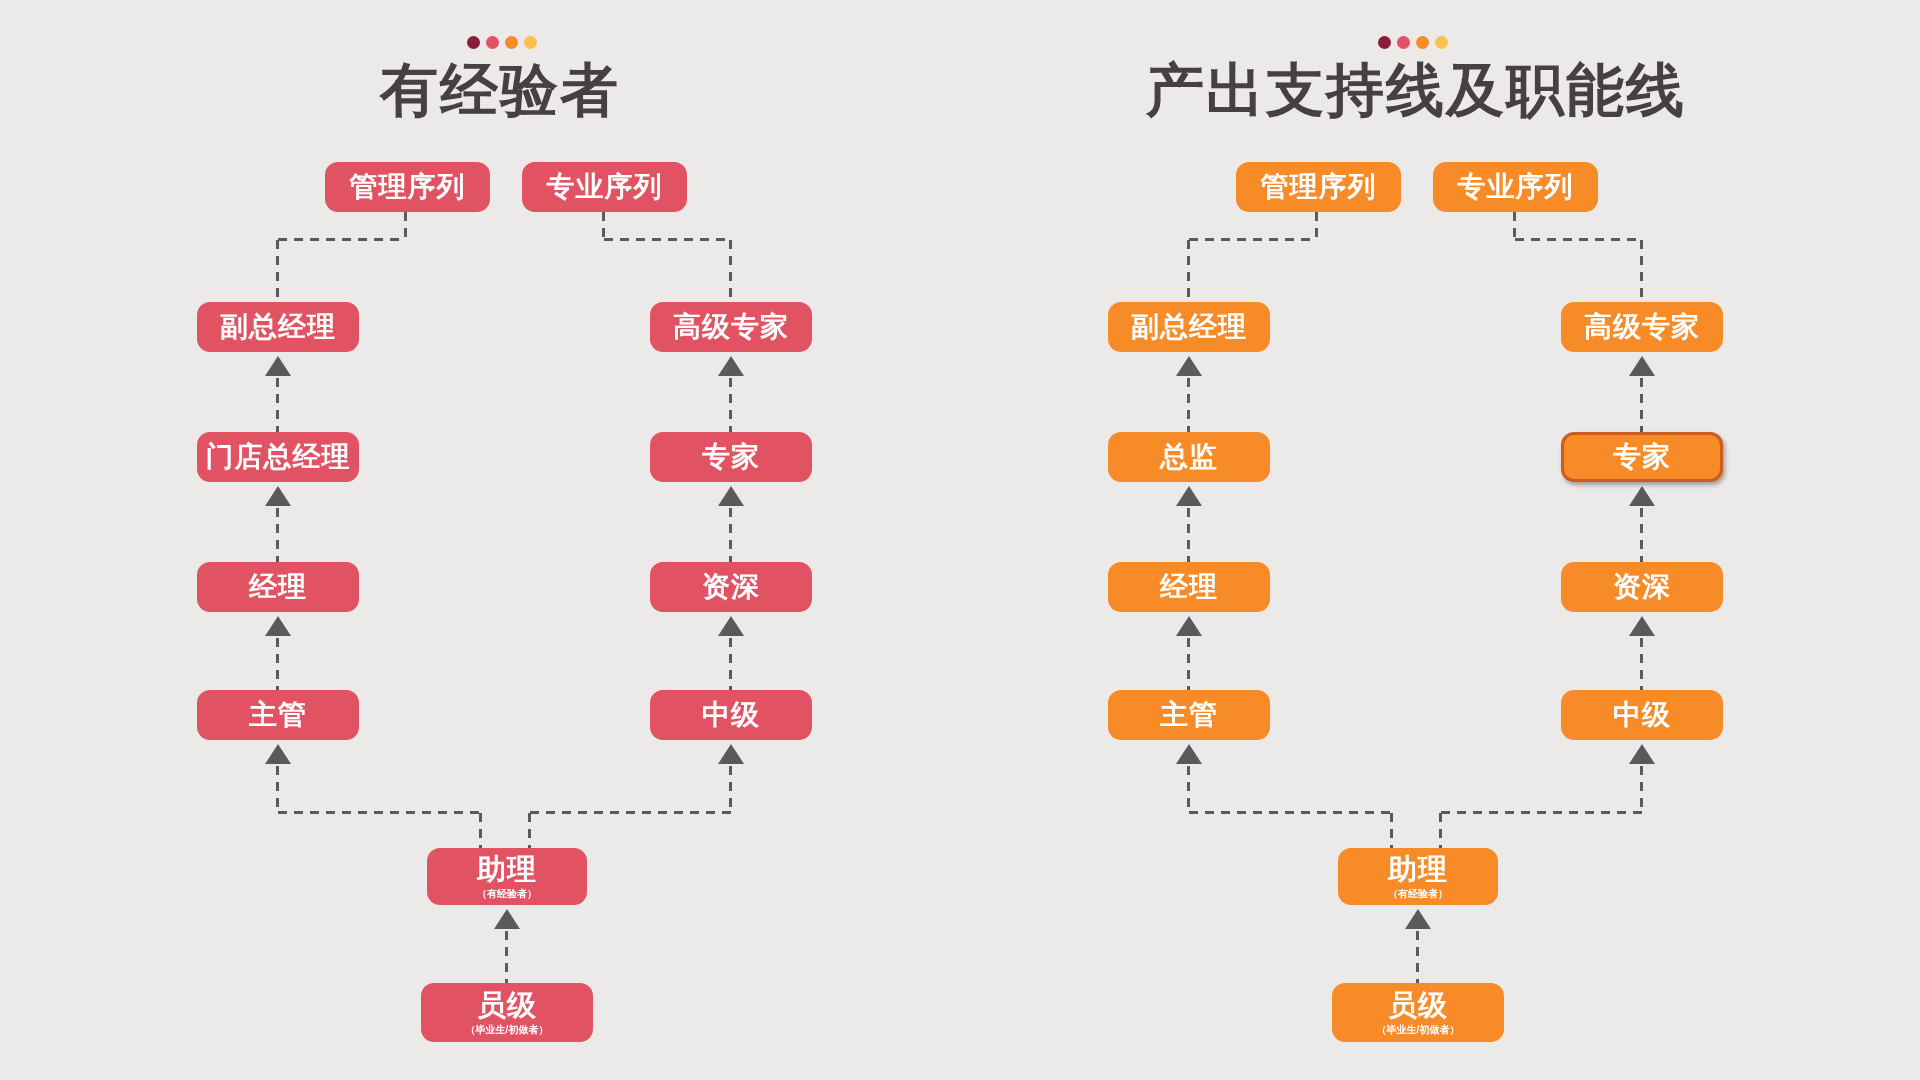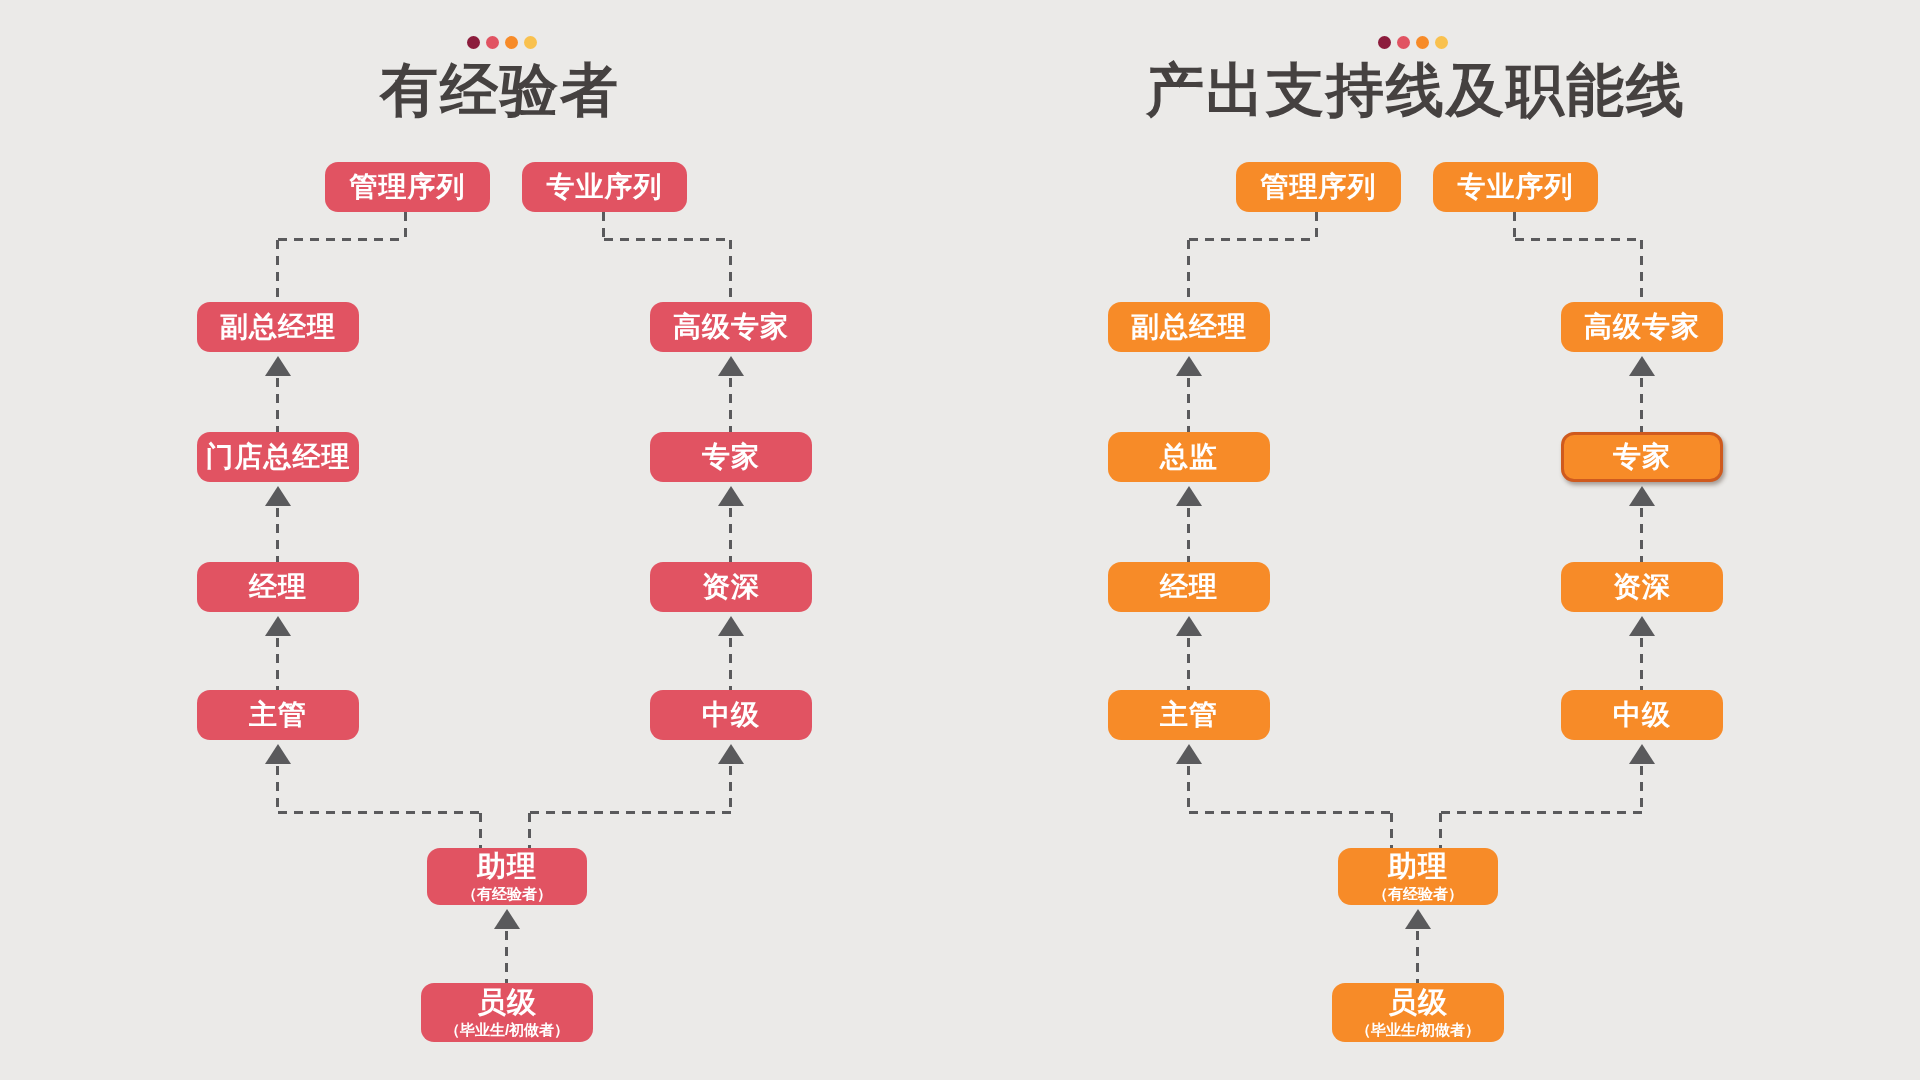--- a/index.html
+++ b/index.html
@@ -33,21 +33,21 @@
     font-weight:bold;
     font-size:28px;
     letter-spacing:1px;
     white-space:nowrap;
   }
   .red    { background:#e15362; }
   .orange { background:#f78b28; }
   .w162 { width:162px; } .w165 { width:165px; }
   .two { flex-direction:column; height:57px; line-height:1; }
   .two .lbl  { font-size:29px; }
-  .two .note { font-size:15px; margin-top:5px; letter-spacing:0; }
+  .two .note { font-size:10px; margin-top:5px; letter-spacing:0; }
   .hl {
     border:3px solid #cf5a1e;
     box-shadow:2px 3px 4px rgba(80,62,50,0.45);
   }
   .vline {
     position:absolute; width:3px;
     background-image:repeating-linear-gradient(to bottom,#5a5a5c 0,#5a5a5c 9px,transparent 9px,transparent 16px);
   }
   .hline {
     position:absolute; height:3px;

